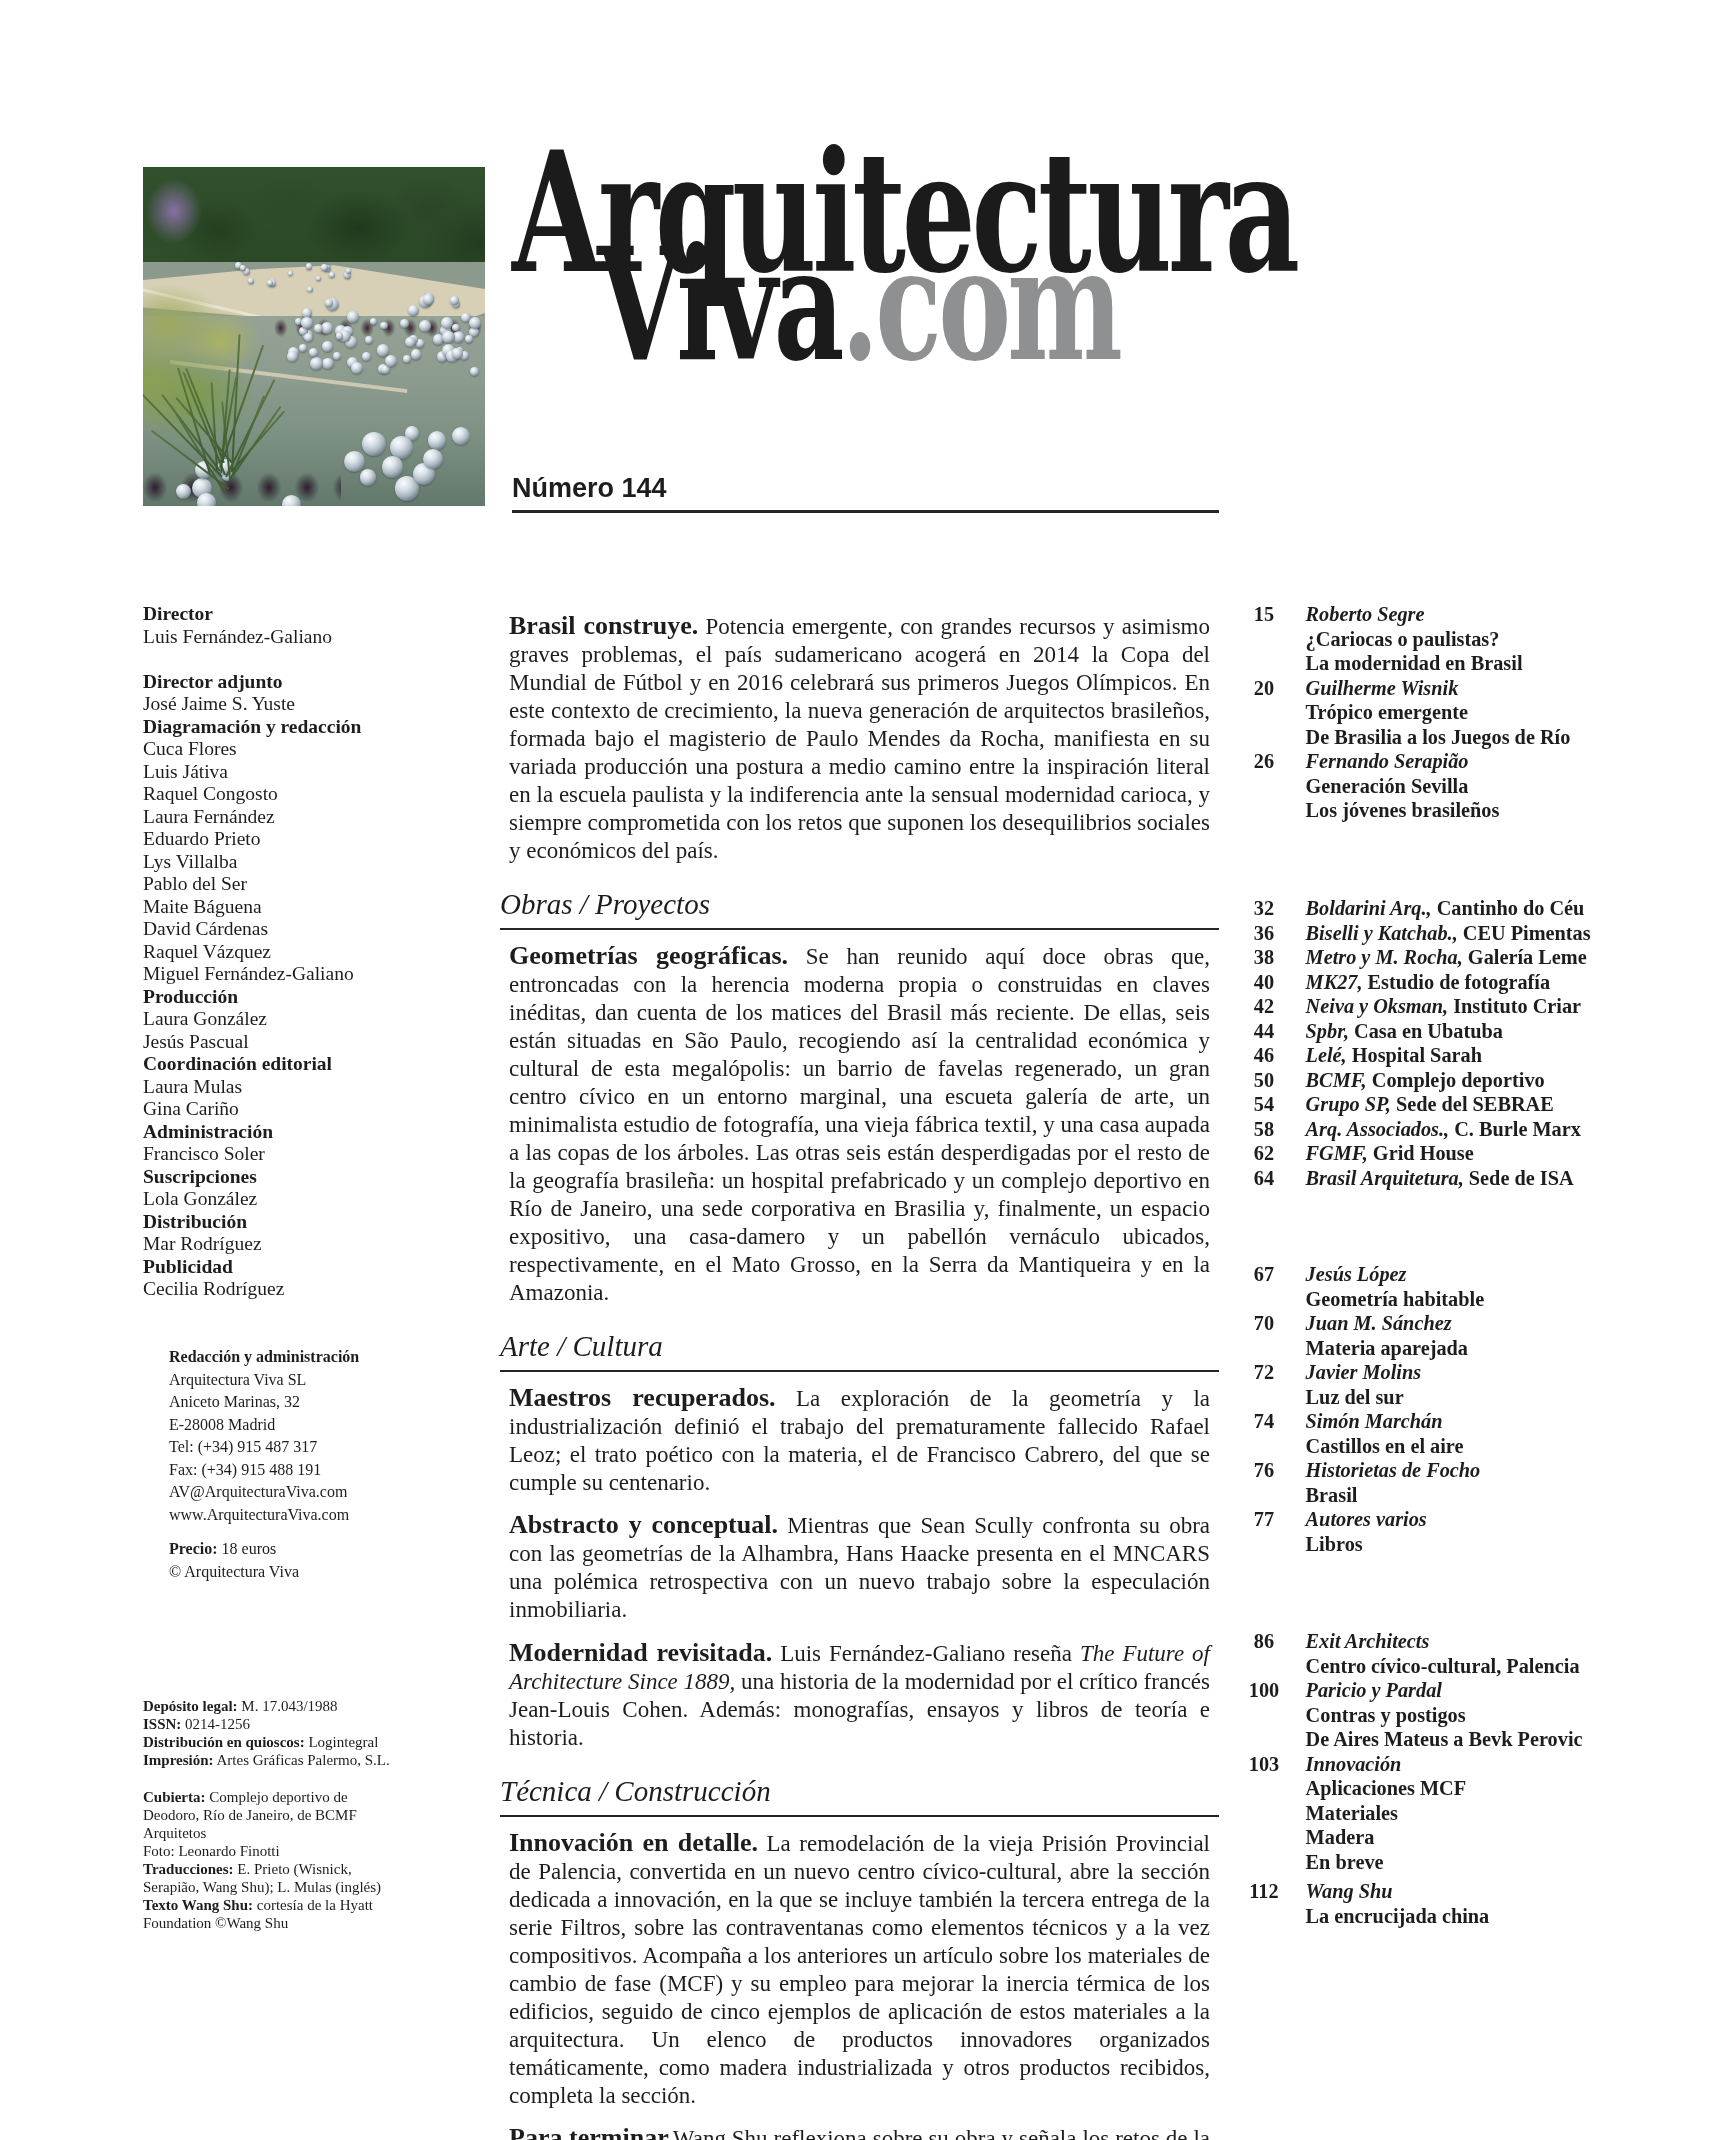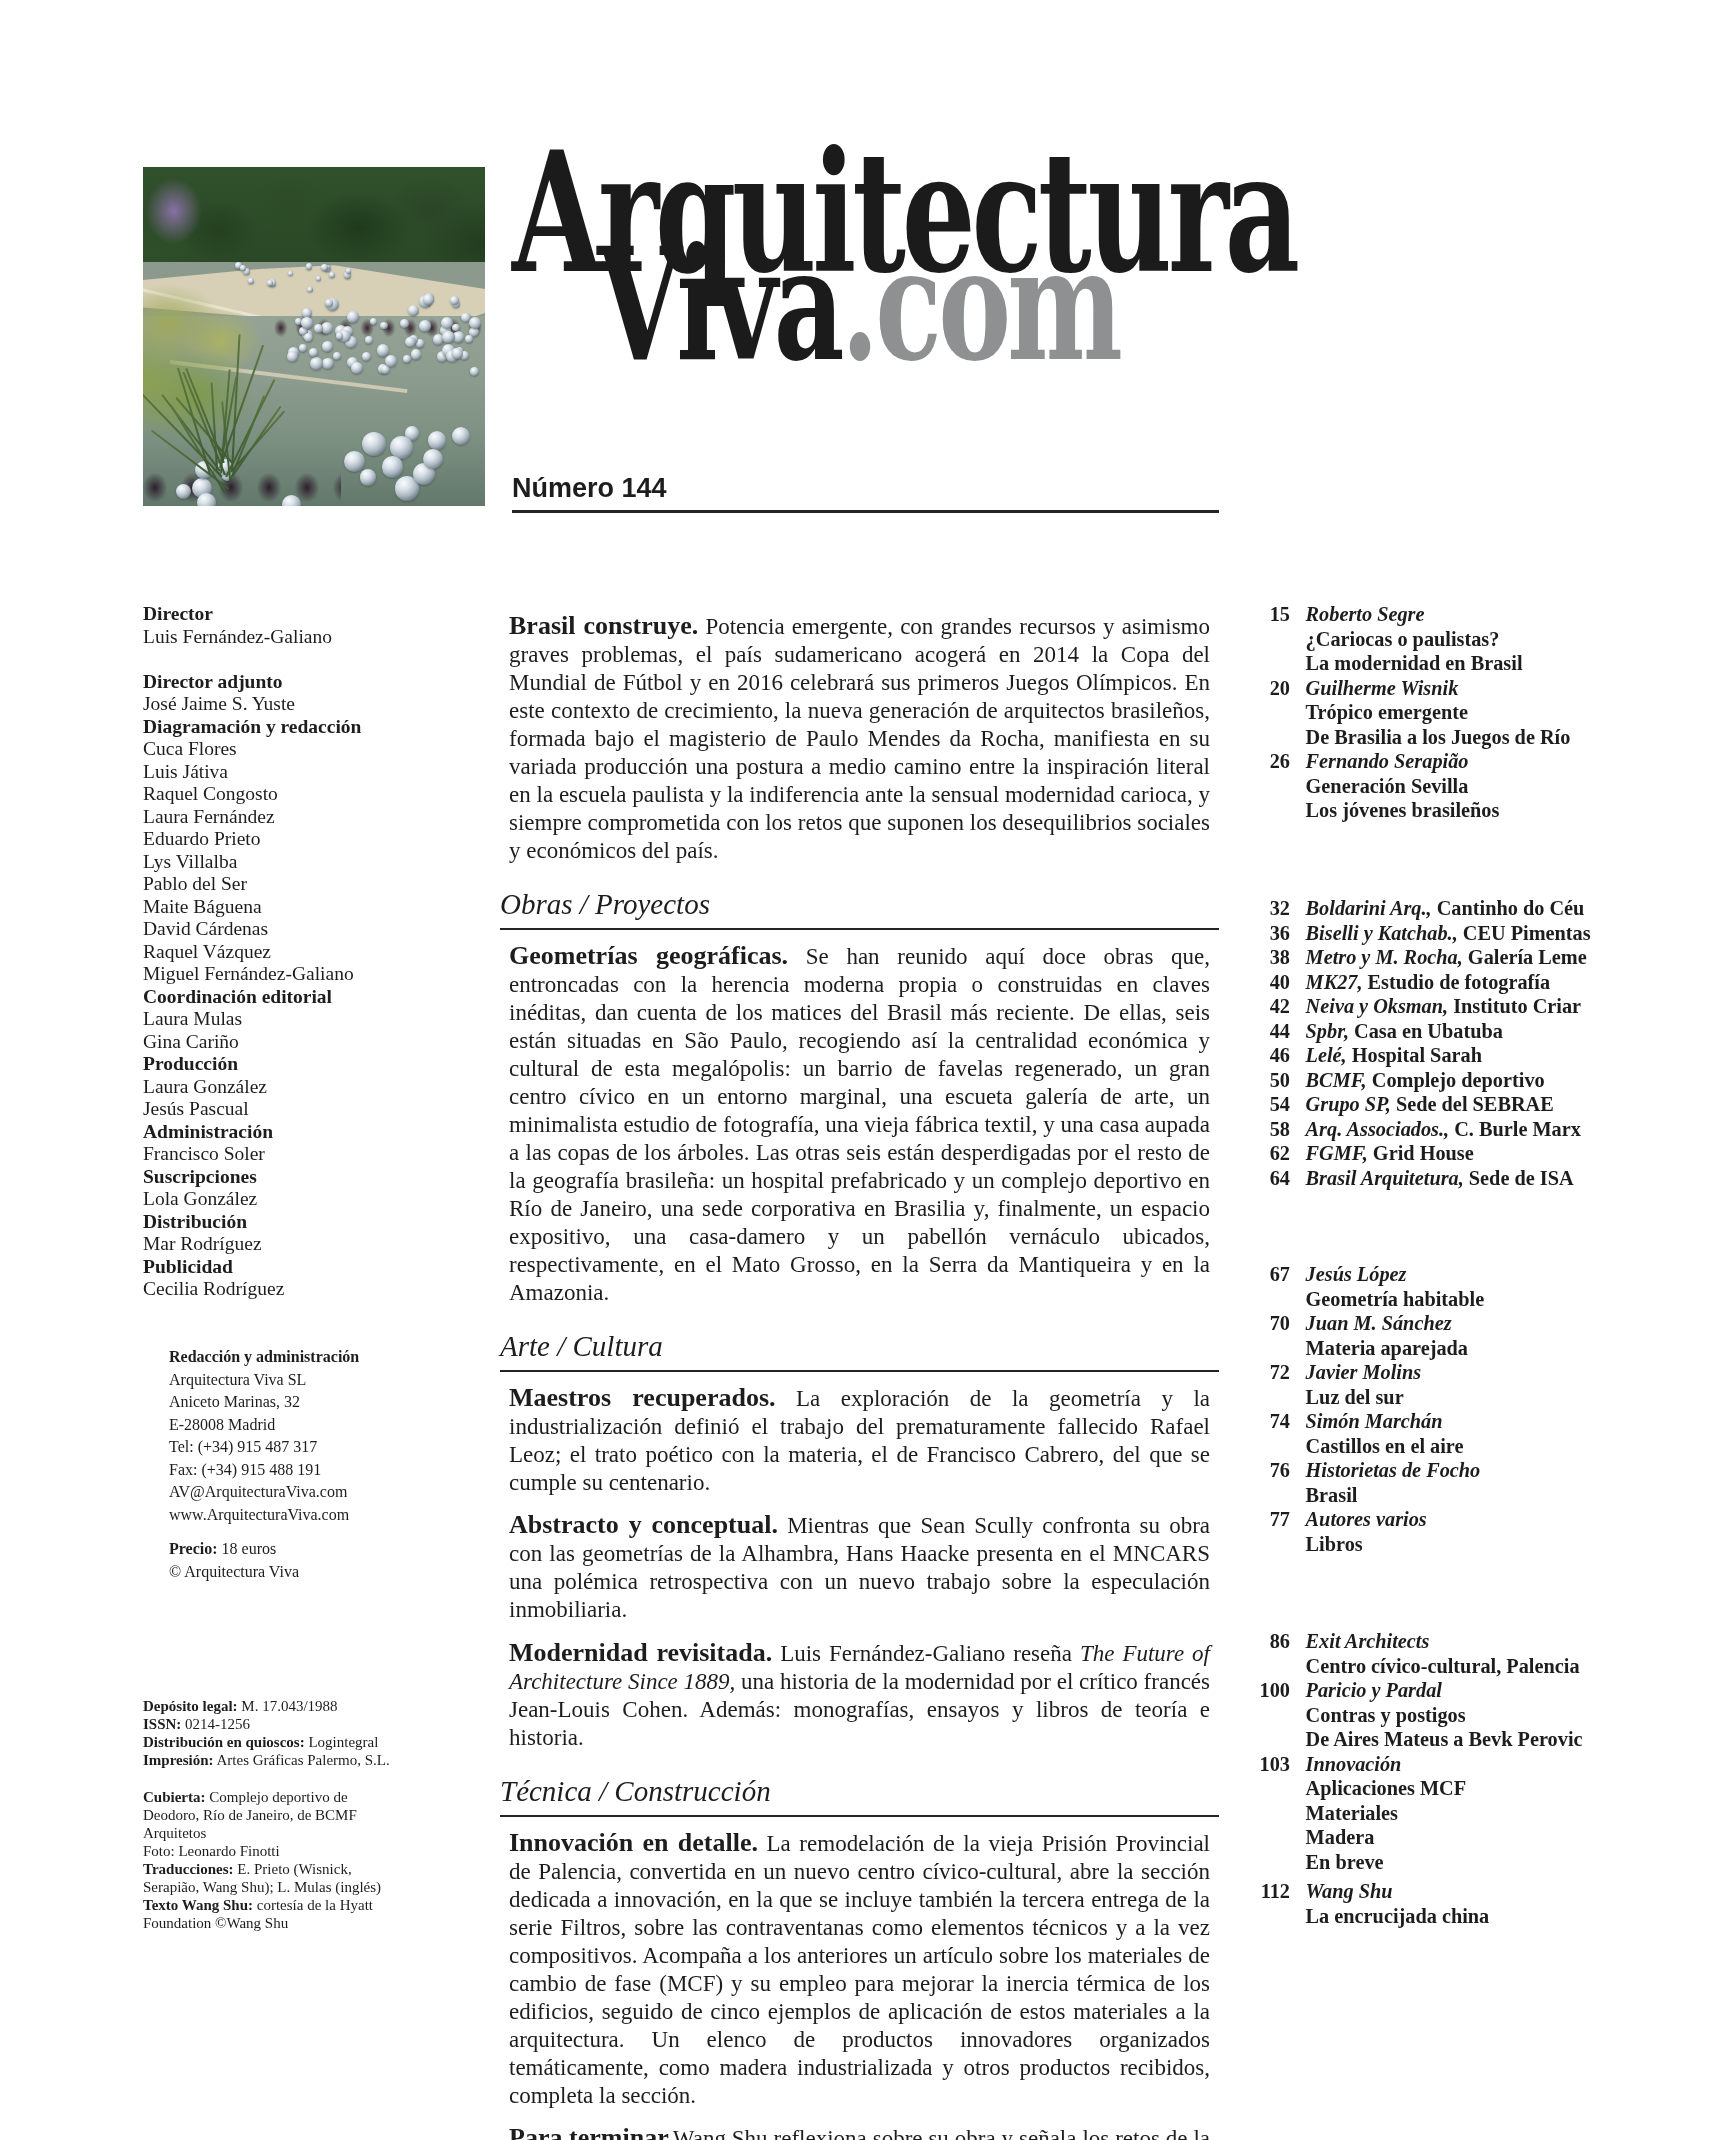--- a/index.html
+++ b/index.html
@@ -81,21 +81,21 @@
   .sec{font-style:italic;font-weight:400;font-size:29px;line-height:31px;margin:24px 0 0 0;
        padding-bottom:7.8px;border-bottom:2.6px solid #242424;text-align:left;}
   .sec+.para{margin-top:12px;}
   .it{font-style:italic;}
 
   
   .toc-group{position:absolute;left:1238px;width:415px;font-size:20.3px;line-height:24.5px;}
   .g1{top:602px;} .g2{top:896px;} .g3{top:1262px;} .g4{top:1629px;}
   .toc-entry{display:flex;}
   .toc-entry.gap-before{margin-top:5.2px;}
-  .toc-num{flex:0 0 52px;text-align:right;font-weight:700;}
+  .toc-num{flex:0 0 52px;text-align:center;font-weight:700;}
   .toc-body{padding-left:15.6px;font-weight:bold;}
   .author{font-style:italic;}
 </style>
 </head>
 <body>
 
 <div class="page">
 
   <div class="photo">
     <div class="ph-trees"></div>
@@ -256,28 +256,28 @@
         <div class="mh-name">Laura Fernández</div>
         <div class="mh-name">Eduardo Prieto</div>
         <div class="mh-name">Lys Villalba</div>
         <div class="mh-name">Pablo del Ser</div>
         <div class="mh-name">Maite Báguena</div>
         <div class="mh-name">David Cárdenas</div>
         <div class="mh-name">Raquel Vázquez</div>
         <div class="mh-name">Miguel Fernández-Galiano</div>
       </div>
       <div class="mh-block">
+        <div class="mh-head">Producción</div>
+        <div class="mh-name">Laura González</div>
+        <div class="mh-name">Jesús Pascual</div>
+      </div>
+      <div class="mh-block">
         <div class="mh-head">Coordinación editorial</div>
         <div class="mh-name">Laura Mulas</div>
         <div class="mh-name">Gina Cariño</div>
-      </div>
-      <div class="mh-block">
-        <div class="mh-head">Producción</div>
-        <div class="mh-name">Laura González</div>
-        <div class="mh-name">Jesús Pascual</div>
       </div>
       <div class="mh-block">
         <div class="mh-head">Administración</div>
         <div class="mh-name">Francisco Soler</div>
       </div>
       <div class="mh-block">
         <div class="mh-head">Suscripciones</div>
         <div class="mh-name">Lola González</div>
       </div>
       <div class="mh-block">

